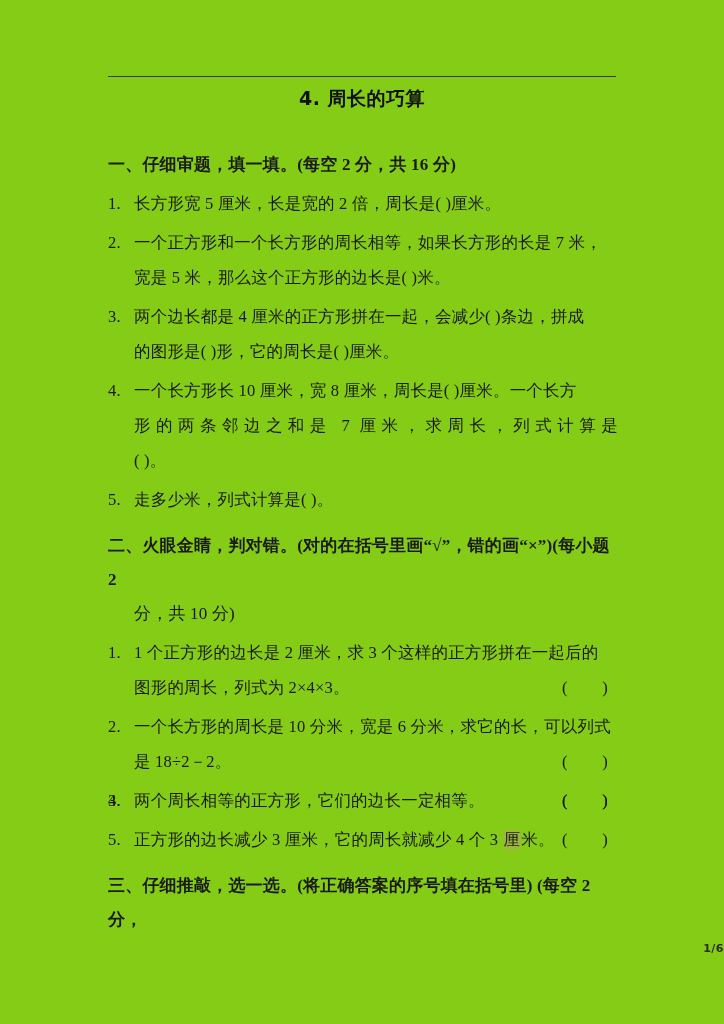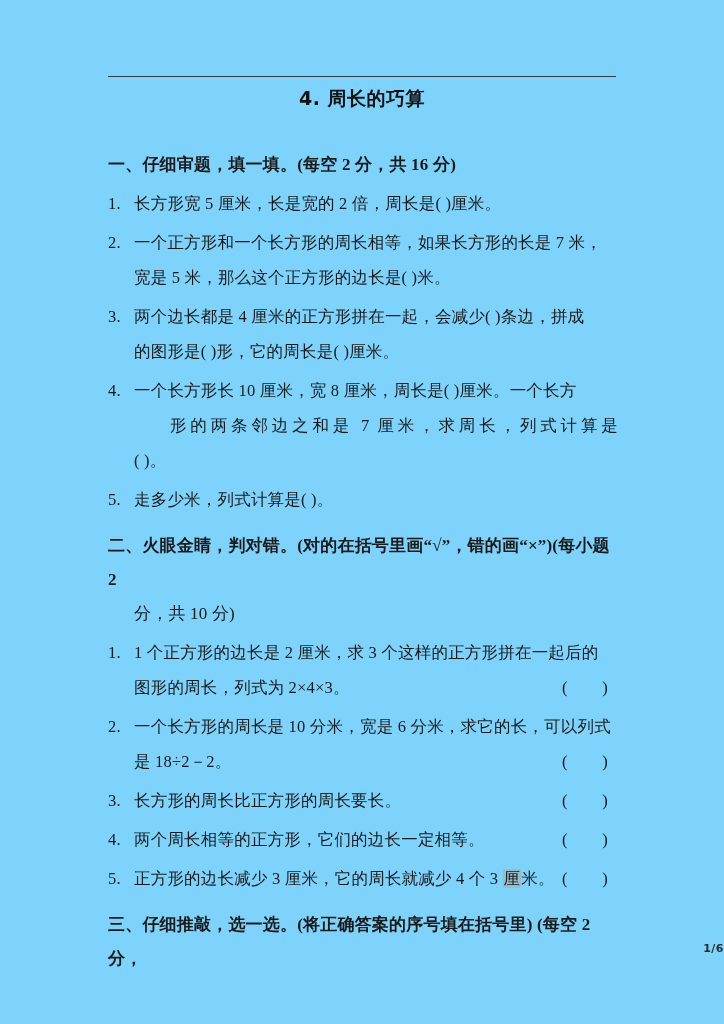--- a/index.html
+++ b/index.html
@@ -14,21 +14,21 @@
     overflow: hidden;
     font-family: "Liberation Serif", "DejaVu Serif", serif;
     color: #1a1a1a;
   }
 
   .page {
     position: absolute;
     left: 0; top: 0;
     width: 724px;
     height: 1024px;
-    background: #7dd3fc;
+    background: #84cc16;
   }
 
   
   .top-rule {
     position: absolute;
     left: 108px;
     top: 76px;
     width: 508px;
     height: 0;
     border-top: 1.6px solid #3a3a3a;
@@ -83,21 +83,20 @@
     width: 22px;
     text-align: left;
   }
   .q .ln {
     display: block;
     position: relative;
   }
   .q .ln.justify {
     text-align: justify;
     text-align-last: justify;
-    margin-left: 36px;
   }
 
   
   .ans-paren {
     position: absolute;
     right: 10px;
     top: 0;
     letter-spacing: 0.2px;
     white-space: pre;
   }
@@ -186,21 +185,20 @@
       <span class="ln">一个长方形的周长是 10 分米，宽是 6 分米，求它的长，可以列式</span>
       <span class="ln">
         <span>是 18÷2－2。</span>
         <span class="ans-paren">(        )</span>
       </span>
     </div>
 
     <div class="q">
       <span class="num">3.</span>
       <span class="ln">
-        <span>长方形的周长比正方形的周长要长。</span>
         <span class="ans-paren">(        )</span>
       </span>
     </div>
 
     <div class="q">
       <span class="num">4.</span>
       <span class="ln">
         <span>两个周长相等的正方形，它们的边长一定相等。</span>
         <span class="ans-paren">(        )</span>
       </span>

